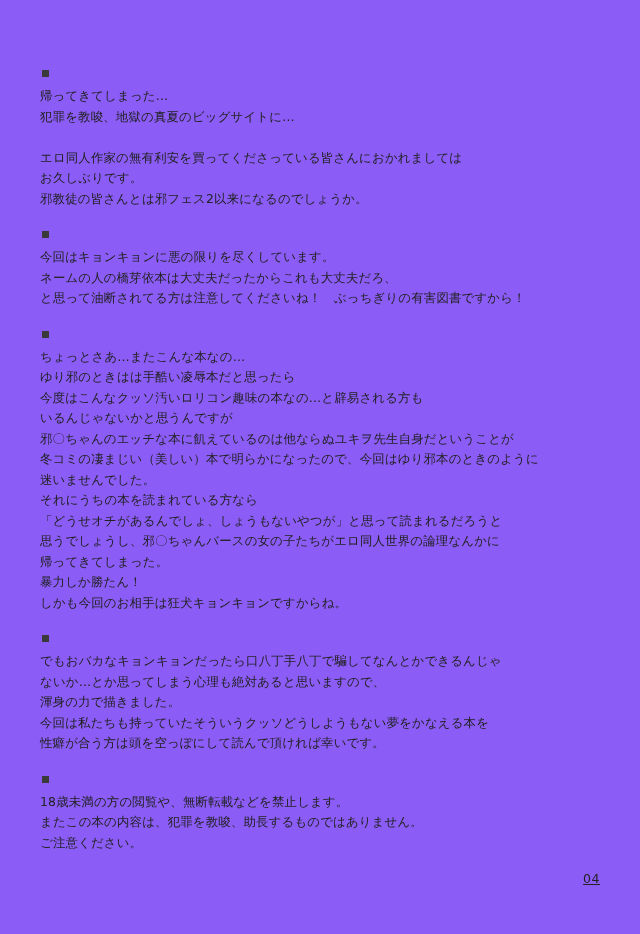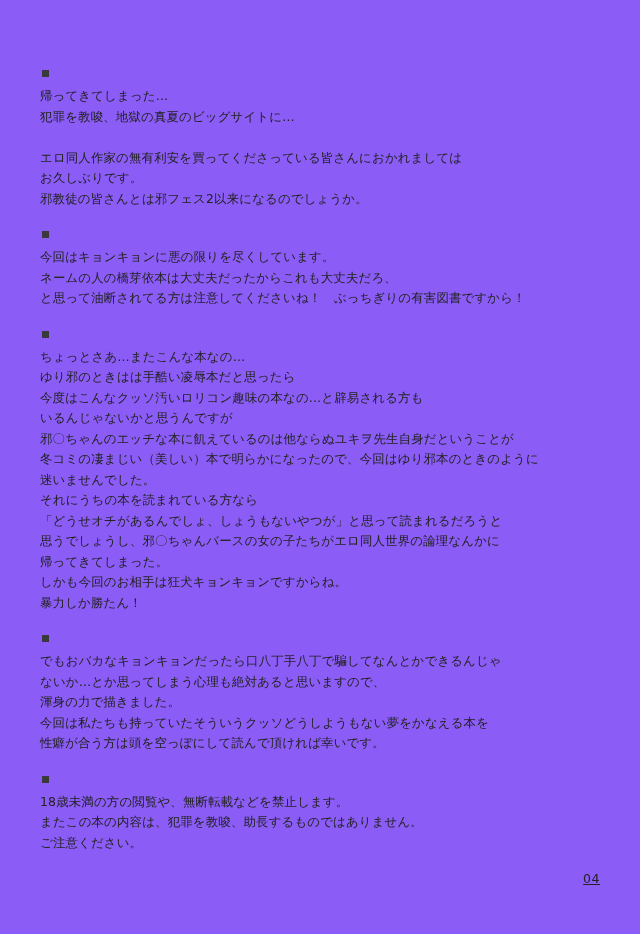--- a/index.html
+++ b/index.html
@@ -83,22 +83,22 @@
         <div class="line">ゆり邪のときはは手酷い凌辱本だと思ったら</div>
         <div class="line">今度はこんなクッソ汚いロリコン趣味の本なの…と辟易される方も</div>
         <div class="line">いるんじゃないかと思うんですが</div>
         <div class="line">邪〇ちゃんのエッチな本に飢えているのは他ならぬユキヲ先生自身だということが</div>
         <div class="line">冬コミの凄まじい（美しい）本で明らかになったので、今回はゆり邪本のときのように</div>
         <div class="line">迷いませんでした。</div>
         <div class="line">それにうちの本を読まれている方なら</div>
         <div class="line">「どうせオチがあるんでしょ、しょうもないやつが」と思って読まれるだろうと</div>
         <div class="line">思うでしょうし、邪〇ちゃんバースの女の子たちがエロ同人世界の論理なんかに</div>
         <div class="line">帰ってきてしまった。</div>
+        <div class="line">暴力しか勝たん！</div>
         <div class="line">しかも今回のお相手は狂犬キョンキョンですからね。</div>
-        <div class="line">暴力しか勝たん！</div>
       </div>
       <div class="block">
         <span class="bullet"></span>
         <div class="line">でもおバカなキョンキョンだったら口八丁手八丁で騙してなんとかできるんじゃ</div>
         <div class="line">ないか…とか思ってしまう心理も絶対あると思いますので、</div>
         <div class="line">渾身の力で描きました。</div>
         <div class="line">今回は私たちも持っていたそういうクッソどうしようもない夢をかなえる本を</div>
         <div class="line">性癖が合う方は頭を空っぽにして読んで頂ければ幸いです。</div>
       </div>
       <div class="block">

